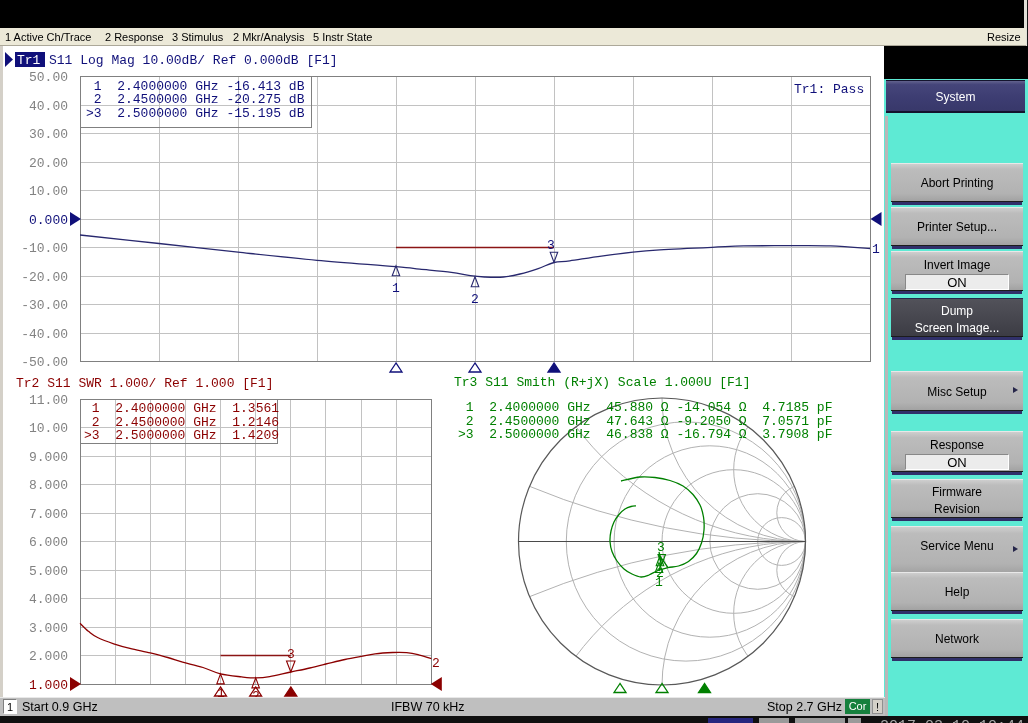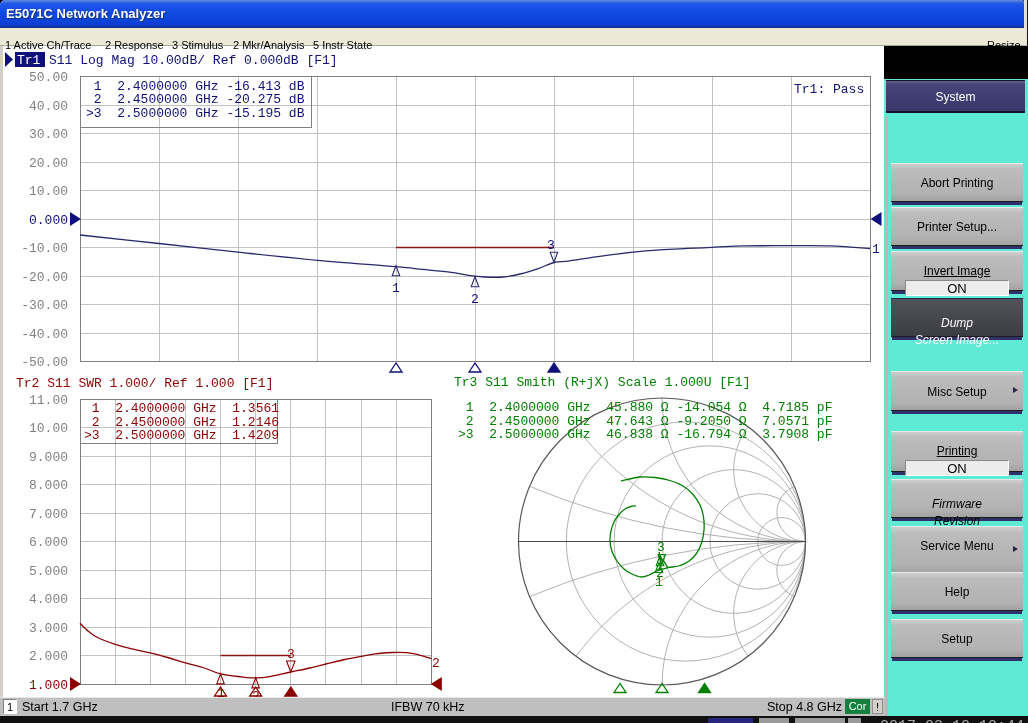--- a/index.html
+++ b/index.html
@@ -6,30 +6,30 @@
 #root { position:relative; width:1028px; height:723px; font-family:"Liberation Sans",sans-serif; background:#000; }
 #titlebar { position:absolute; left:0; top:0; width:1024px; height:28px;
   border-radius:5px 2px 0 0;
   background:linear-gradient(180deg,#26459e 0%,#4a74d8 5%,#2058e8 13%,#1049e2 45%,#0c40d4 85%,#0e3abc 94%,#1a2a6e 100%);
   box-shadow:inset 0 1px 0 #5a86e8;
 }
 #titlebar span { position:absolute; left:6px; top:6px; color:#fff; font-size:13px; font-weight:bold;
   text-shadow:1px 1px 1px #10307a; }
 #menubar { position:absolute; left:0; top:28px; width:1026px; height:18px; background:#ece9d8;
   font-size:11px; color:#000; border-bottom:1px solid #aca899; }
-#menubar div { position:absolute; top:3px;margin-top:8px; }
+#menubar div { position:absolute; top:3px; }
 #screen { position:absolute; left:0; top:46px; width:884px; height:651px; background:#fff;
   border-left:3px solid #d4d0c8; }
 #sidebar { position:absolute; left:884px; top:46px; width:144px; height:677px; background:#5eead4;margin-top:33px; }
 .btn { position:absolute; left:7px; width:132px; background:linear-gradient(180deg,#cecece 0%,#bcbcbc 14%,#b2b2b2 80%,#a2a2a2 100%);
   text-align:center; font-size:12px; color:#000; border-top:1px solid #e8e8e8; border-bottom:1px solid #1c1c1c; box-shadow:0 4px 0 -1px #30306a; }
-.btn .l2 { padding-top:16px; line-height:16.5px;font-style:italic; }
+.btn .l2 { padding-top:4px; line-height:16.5px; }
 .btn.sys { left:2px; width:139px; background:linear-gradient(180deg,#62628e 0%,#45457a 12%,#3d3d72 55%,#38386a 100%); color:#fff; border-top:1px solid #14142e; border-bottom:2px solid #14142e; box-shadow:none; }
 .btn.dump { background:linear-gradient(180deg,#52525a 0%,#45454d 60%,#3c3c44 100%); color:#fff; border-top:1px solid #26264e; }
-.lab1 { padding-top:12px; line-height:14px;text-decoration:underline; }
+.lab1 { padding-top:6px; line-height:14px; }
 .onbox { margin:2px auto 0; width:104px; height:16px; line-height:16px; background:#ececec;
   border:1px solid; border-color:#888 #fff #fff #888; font-size:13px; }
 .arr { position:absolute; right:5px; top:50%; margin-top:-4px; width:0; height:0;
   border-left:5px solid #26264a; border-top:3.5px solid transparent; border-bottom:3.5px solid transparent; }
 #statusbar { position:absolute; left:0; top:697px; width:885px; height:19px; background:#bfbfbf;
   border-top:1px solid #e8e8e8; font-size:12.5px; color:#000; }
 #statusbar .cell { position:absolute; top:2px; }
 #chnum { position:absolute; left:3px; top:1px; width:14px; height:15px; background:#fff;
   border:1px solid; border-color:#808080 #fff #fff #808080; text-align:center; line-height:15px; font-size:11px; }
 #cor { position:absolute; left:845px; top:1px; width:25px; height:15px; background:#15803d; color:#fff;
@@ -200,23 +200,20 @@
 <text x="68" y="660.0" font-size="13" fill="#828282" text-anchor="end">2.000</text>
 <text x="68" y="688.5" font-size="13" fill="#8b0000" text-anchor="end">1.000</text>
 <text x="84" y="412" font-size="13" fill="#8b0000" xml:space="preserve"> 1  2.4000000 GHz  1.3561</text>
 <text x="84" y="425.5" font-size="13" fill="#8b0000" xml:space="preserve"> 2  2.4500000 GHz  1.2146</text>
 <text x="84" y="439" font-size="13" fill="#8b0000" xml:space="preserve">&gt;3  2.5000000 GHz  1.4209</text>
 <text x="454" y="386" font-size="13" fill="#008000">Tr3 S11 Smith (R+jX) Scale 1.000U [F1]</text>
 <text x="458" y="411" font-size="13" fill="#008000" xml:space="preserve"> 1  2.4000000 GHz  45.880 Ω -14.054 Ω  4.7185 pF</text>
 <text x="458" y="424.5" font-size="13" fill="#008000" xml:space="preserve"> 2  2.4500000 GHz  47.643 Ω -9.2050 Ω  7.0571 pF</text>
 <text x="458" y="438" font-size="13" fill="#008000" xml:space="preserve">&gt;3  2.5000000 GHz  46.838 Ω -16.794 Ω  3.7908 pF</text>
 </svg>
-<div id="titlebar">
-      <span>E5071C Network Analyzer</span>
-    </div>
 <div style="position:absolute;left:1024px;top:0;width:2.5px;height:46px;background:#e2e0d8"></div>
 <div style="position:absolute;left:1026.5px;top:0;width:1.5px;height:46px;background:#1a1a1a"></div>
 <div id="menubar">
   <div style="left:5px">1 Active Ch/Trace</div>
   <div style="left:105px">2 Response</div>
   <div style="left:172px">3 Stimulus</div>
   <div style="left:233px">2 Mkr/Analysis</div>
   <div style="left:313px">5 Instr State</div>
   <div style="left:987px">Resize</div>
 </div>
@@ -227,35 +224,35 @@
 <div class="btn" style="top:84px;height:39px;line-height:39px">Abort Printing</div>
 <div class="btn" style="top:172px;height:40px">
         <div class="lab1">Invert Image</div>
         <div class="onbox">ON</div>
       </div>
 <div class="btn dump" style="top:219px;height:39px">
         <div class="l2">Dump<br>Screen Image...</div>
       </div>
 <div class="btn" style="top:292px;height:40px;line-height:40px">Misc Setup<span class="arr"></span></div>
 <div class="btn" style="top:352px;height:41px">
-        <div class="lab1">Printing</div>
+        <div class="lab1">Response</div>
         <div class="onbox">ON</div>
       </div>
 <div class="btn" style="top:400px;height:39px">
         <div class="l2">Firmware<br>Revision</div>
       </div>
 <div class="btn" style="top:447px;height:48px;line-height:39px">Service Menu<span class="arr"></span></div>
 <div class="btn" style="top:493px;height:39px;line-height:39px">Help</div>
-<div class="btn" style="top:540px;height:39px;line-height:39px">Setup</div>
+<div class="btn" style="top:540px;height:39px;line-height:39px">Network</div>
 </div>
 <div id="statusbar">
   <div id="chnum">1</div>
-  <div class="cell" style="left:22px">Start 1.7 GHz</div>
+  <div class="cell" style="left:22px">Start 0.9 GHz</div>
   <div class="cell" style="left:391px">IFBW 70 kHz</div>
-  <div class="cell" style="left:767px">Stop 4.8 GHz</div>
+  <div class="cell" style="left:767px">Stop 2.7 GHz</div>
   <div id="cor">Cor</div>
   <div id="bang">!</div>
 </div>
 <div id="taskbar">
   <div class="t" style="left:708px;width:45px;background:#26267e"></div>
   <div class="t" style="left:759px;width:30px;background:#9a9a9a"></div>
   <div class="t" style="left:795px;width:50px;background:#9a9a9a"></div>
   <div class="t" style="left:848px;width:13px;background:#9a9a9a"></div>
   <div style="position:absolute;left:880px;top:2px;color:#a8a8a8;font-size:15px;font-family:'Liberation Mono',monospace">2017-03-10 10:44</div>
 </div>

